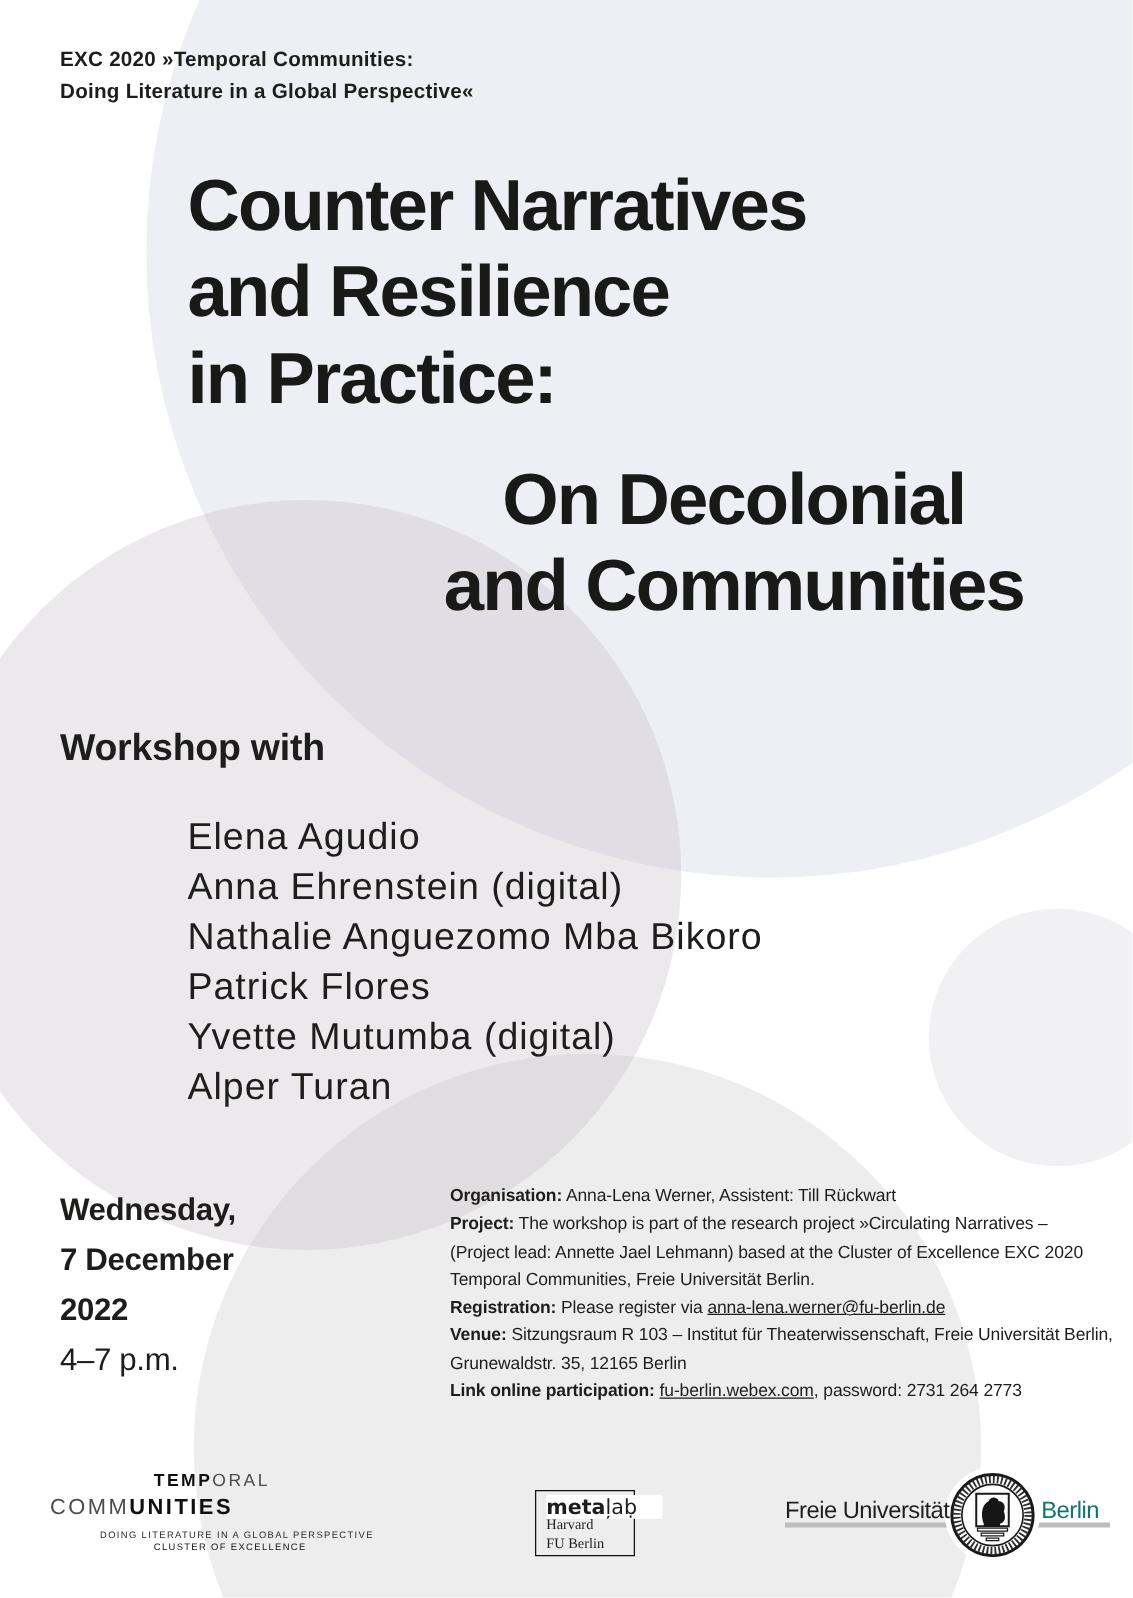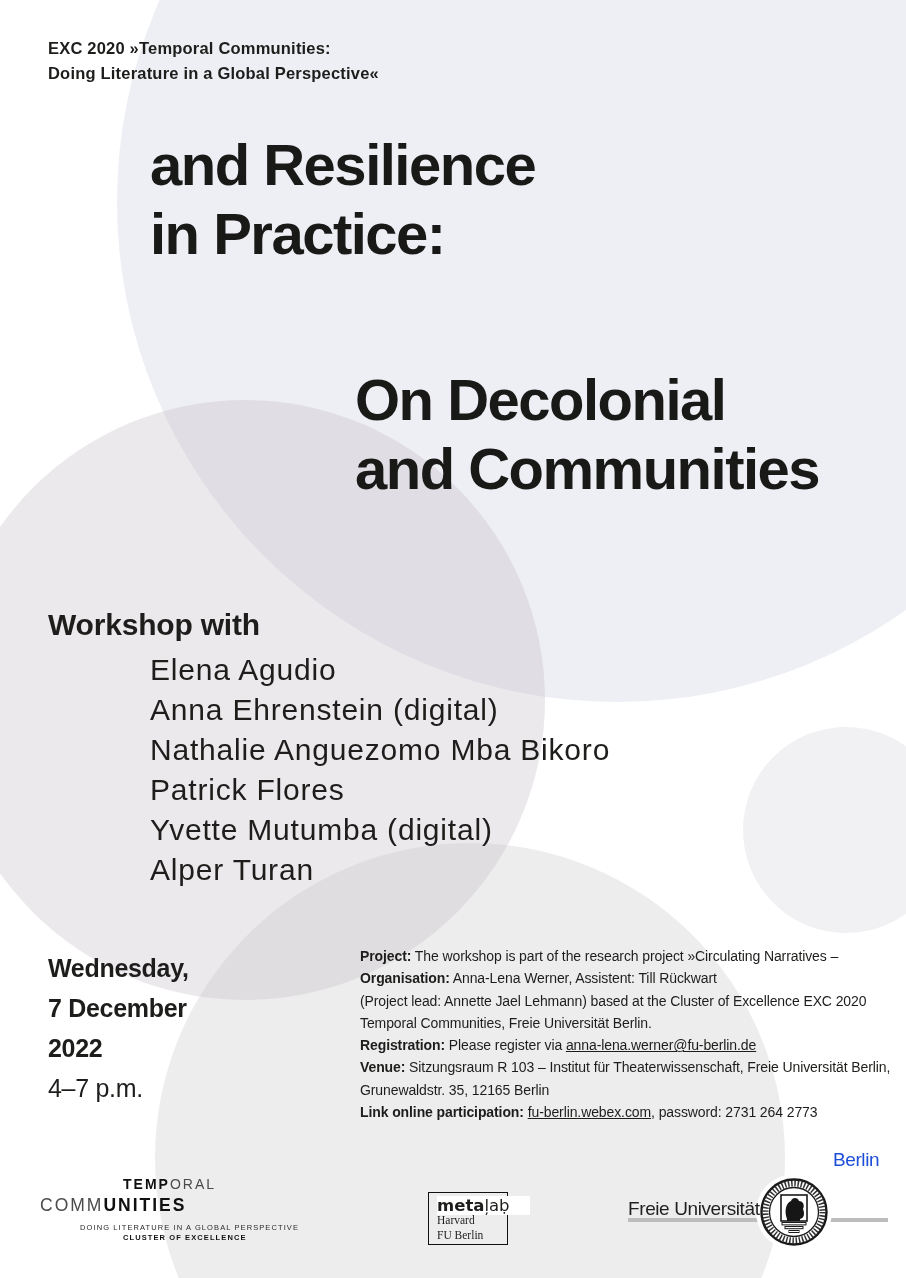--- a/index.html
+++ b/index.html
@@ -6,68 +6,69 @@
   body{width:906px;height:1278px;position:relative;overflow:hidden;
        font-family:"Liberation Sans",sans-serif;color:#1d1d1b;}
   .abs{position:absolute;}
   
   #bg{position:absolute;left:0;top:0;width:906px;height:1278px;}
   
   .header{left:48px;top:36px;font-size:16.5px;font-weight:700;line-height:25px;letter-spacing:.2px;}
   
   .title{font-weight:700;font-size:58px;line-height:69px;letter-spacing:-1.5px;color:#191917;}
   .title-top{left:150px;top:130px;}
-  .title-bottom{left:355px;top:365px;}
+  .title-bottom{left:355px;top:365px;text-align:center;}
   
-  .workshop-heading{left:48px;top:608px;font-size:30px;font-weight:700;letter-spacing:-.2px;}
+  .workshop-heading{left:48px;top:582px;font-size:30px;font-weight:700;letter-spacing:-.2px;}
   .participants{left:150px;top:650px;font-size:30px;line-height:40px;letter-spacing:.8px;}
   
   .date-block{left:48px;top:948px;font-size:25px;font-weight:700;line-height:40px;letter-spacing:-.3px;}
   .date-time{font-weight:400;}
   
   .details{left:360px;top:945px;width:536px;font-size:14px;line-height:22.3px;letter-spacing:-.1px;}
   .details b{font-weight:700;}
   .ulink{text-decoration:underline;cursor:pointer;}
   
   .tc{color:#161616;}
   .tc-l1{left:123px;top:1176px;font-size:14px;letter-spacing:2px;}
   .tc-l2{left:40px;top:1195px;font-size:17.5px;letter-spacing:2px;}
   .tc-heavy{font-weight:700;color:#0f0f0f;}
   .tc-light{font-weight:400;color:#4b4b4b;}
   .tc-tag1{left:80px;top:1223px;font-size:7.5px;letter-spacing:1.1px;font-weight:400;color:#2a2a2a;}
-  .tc-tag2{left:123px;top:1233px;font-size:7.5px;letter-spacing:1.1px;font-weight:700;color:#111;}
+  .tc-tag2{left:123px;top:1233px;font-size:7.5px;letter-spacing:1.1px;font-weight:400;color:#111;}
   
   .ml-box{left:428px;top:1192px;width:80px;height:53px;border:1.6px solid #111;box-sizing:border-box;}
   .ml-word{left:437px;top:1196px;font-size:16.5px;font-family:"DejaVu Sans",sans-serif;background:#fff;padding-right:20px;white-space:nowrap;}
   .ml-word b{font-weight:700;}
   .ml-sub1{left:437px;top:1214px;font-size:11.5px;font-family:"Liberation Serif",serif;}
   .ml-sub2{left:437px;top:1229px;font-size:11.5px;font-family:"Liberation Serif",serif;}
   
   .fu-line{left:628px;top:1218px;width:260px;height:4px;background:#bdbdbd;}
   .fu-left{left:628px;top:1198px;font-size:19px;letter-spacing:-.4px;color:#1f1f1f;}
-  .fu-right{left:833px;top:1149px;font-size:19px;letter-spacing:-.4px;color:#1d4ed8;}
+  .fu-right{left:833px;top:1198px;font-size:19px;letter-spacing:-.4px;color:#0f766e;}
   .fu-seal-bg{left:756px;top:1174px;width:76px;height:76px;border-radius:50%;background:#fff;}
   .fu-seal{left:760px;top:1178px;width:68px;height:68px;}
 </style>
 </head>
 <body>
 
 <svg id="bg" viewBox="0 0 906 1278" xmlns="http://www.w3.org/2000/svg" aria-hidden="true">
   <circle cx="617" cy="202" r="500" fill="#edeff4"></circle>
   <circle cx="245" cy="700" r="300" fill="rgba(196,188,197,0.33)"></circle>
   <circle cx="470" cy="1158" r="315" fill="rgba(194,194,200,0.30)"></circle>
   <circle cx="846" cy="830" r="103" fill="#f1f1f4"></circle>
 </svg>
 
 <div class="abs header">
   <div>EXC 2020 »Temporal Communities:</div>
   <div>Doing Literature in a Global Perspective«</div>
 </div>
 
 <div class="abs title title-top">
+  <div>Counter Narratives</div>
   <div>and Resilience</div>
   <div>in Practice:</div>
 </div>
 
 <div class="abs title title-bottom">
   <div>On Decolonial</div>
   <div>and Communities</div>
 </div>
 
 <div class="abs workshop-heading">Workshop with</div>
@@ -81,22 +82,22 @@
 </div>
 
 <div class="abs date-block">
   <div>Wednesday,</div>
   <div>7 December</div>
   <div>2022</div>
   <div class="date-time">4–7 p.m.</div>
 </div>
 
 <div class="abs details">
+  <div><b>Organisation:</b><span> Anna-Lena Werner, Assistent: Till Rückwart</span></div>
   <div><b>Project:</b><span> The workshop is part of the research project »Circulating Narratives –</span></div>
-  <div><b>Organisation:</b><span> Anna-Lena Werner, Assistent: Till Rückwart</span></div>
   <div>(Project lead: Annette Jael Lehmann) based at the Cluster of Excellence EXC 2020</div>
   <div>Temporal Communities, Freie Universität Berlin.</div>
   <div><b>Registration:</b><span> Please register via </span><span class="ulink">anna-lena.werner@fu-berlin.de</span></div>
   <div><b>Venue:</b><span> Sitzungsraum R 103 – Institut für Theaterwissenschaft, Freie Universität Berlin,</span></div>
   <div>Grunewaldstr. 35, 12165 Berlin</div>
   <div><b>Link online participation:</b> <span class="ulink">fu-berlin.webex.com</span><span>, password: 2731 264 2773</span></div>
 </div>
 
 <div>
   <div class="abs tc tc-l1"><span class="tc-heavy">TEMP</span><span class="tc-light">ORAL</span></div>

